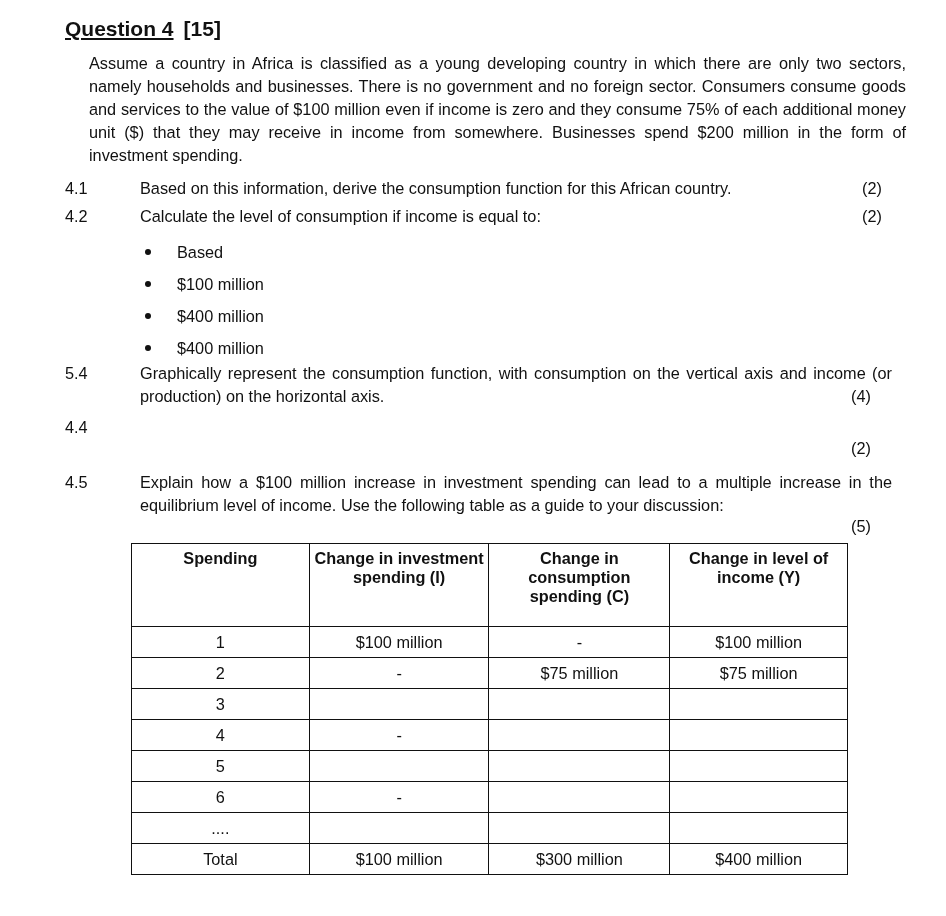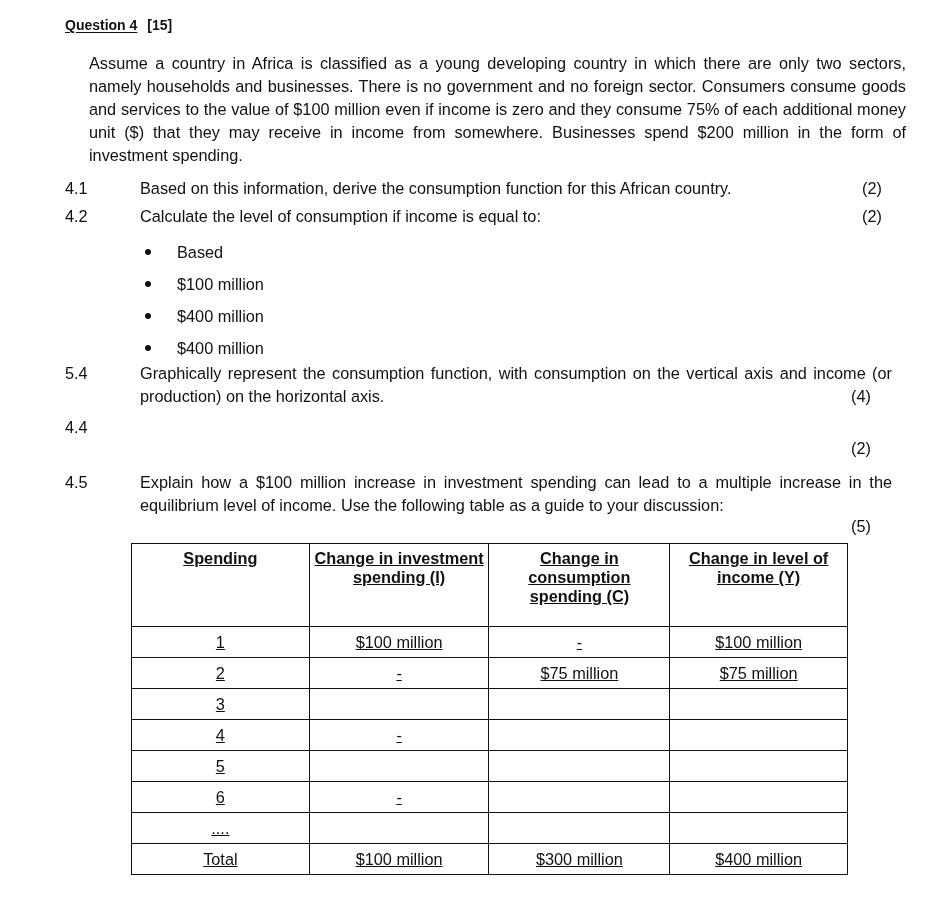--- a/index.html
+++ b/index.html
@@ -1,41 +1,41 @@
 <!DOCTYPE html>
 <html><head>
   <meta charset="utf-8">
   <style>
     html, body { margin: 0; padding: 0; background: #ffffff; }
     body {
       width: 946px; height: 916px; position: relative; overflow: hidden;
       font-family: "Liberation Sans", sans-serif; color: #111111; font-size: 16.3px;
     }
     .page { position: absolute; left: 65px; top: 0; width: 820px; }
-    .q-title { position: absolute; top: 17px; left: 0; font-weight: bold; font-size: 14px; white-space: nowrap; }
+    .q-title { position: absolute; top: 17px; left: 0; font-weight: bold; font-size: 21px; white-space: nowrap; }
     .q-title .name { text-decoration: underline; text-underline-offset: 2px; }
     .q-title .marks { margin-left: 10px; }
     .intro {
       position: absolute; top: 52px; left: 0; width: 817px;
       line-height: 23px; text-align: justify; text-align-last: left; margin-left: 24px;
     }
     .intro p { margin: 0; }
     .sub { position: absolute; left: 0; width: 820px; line-height: 23px; }
     .sub .num { position: absolute; left: 0; top: 0; }
     .sub .body { position: absolute; left: 75px; top: 0; width: 752px; }
     .sub .body.j { text-align: justify; text-align-last: left; }
     .sub .mark { position: absolute; right: 3px; }
     .bullets { position: absolute; left: 80px; top: 236px; margin: 0; padding: 0; list-style: none; }
     .bullets li { position: relative; height: 32px; line-height: 32px; padding-left: 32px; }
     .bullets li .dot { position: absolute; left: 0; top: 13px; width: 6px; height: 6px; border-radius: 50%; background: #111; }
     table.mult {
       position: absolute; left: 66px; top: 543px; border-collapse: collapse; width: 717px;
       font-size: 16.3px;
     }
-    table.mult th, table.mult td { border: 1.5px solid #111; text-align: center; padding: 0 4px; text-decoration: underline; }
+    table.mult th, table.mult td { border: 1.5px solid #111; text-align: center; padding: 0 4px; }
     table.mult th { font-weight: bold; vertical-align: top; height: 77px; line-height: 19px; padding-top: 5px; }
     table.mult td { height: 30px; line-height: 30px; }
     table.mult col.c1 { width: 178px; }
     table.mult col.c2 { width: 180px; }
     table.mult col.c3 { width: 181px; }
     table.mult col.c4 { width: 178px; }
   </style>
 </head>
 <body>
 

